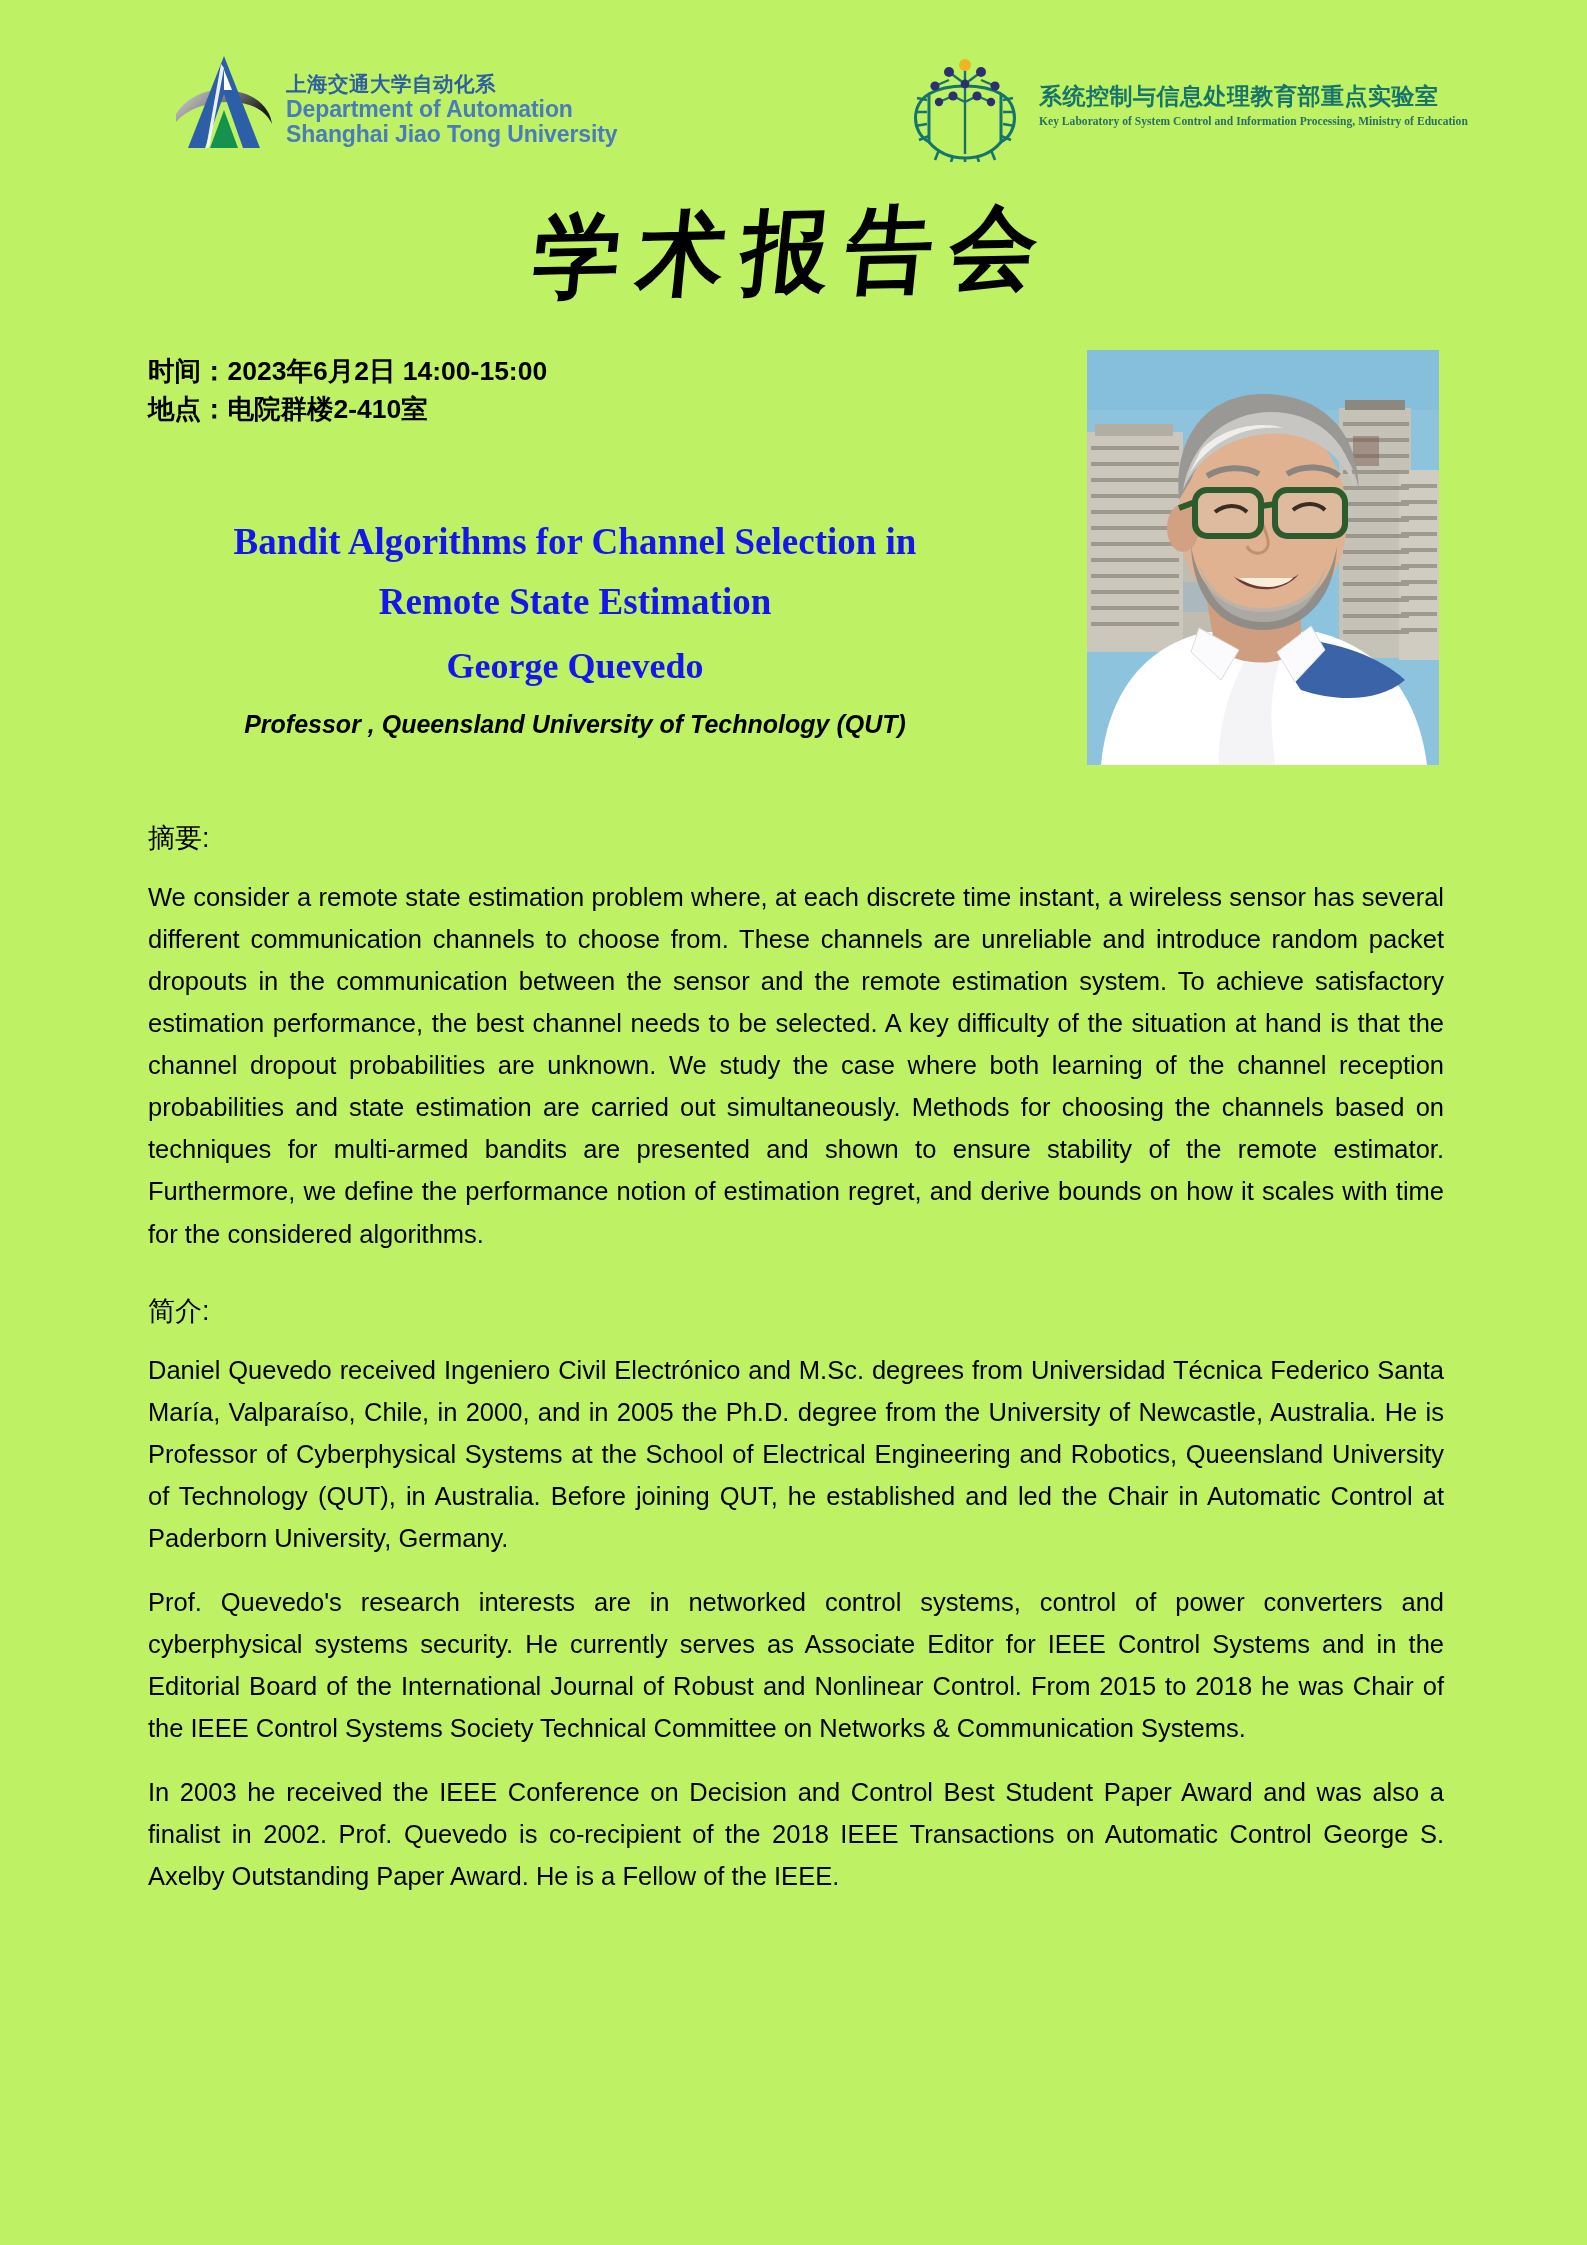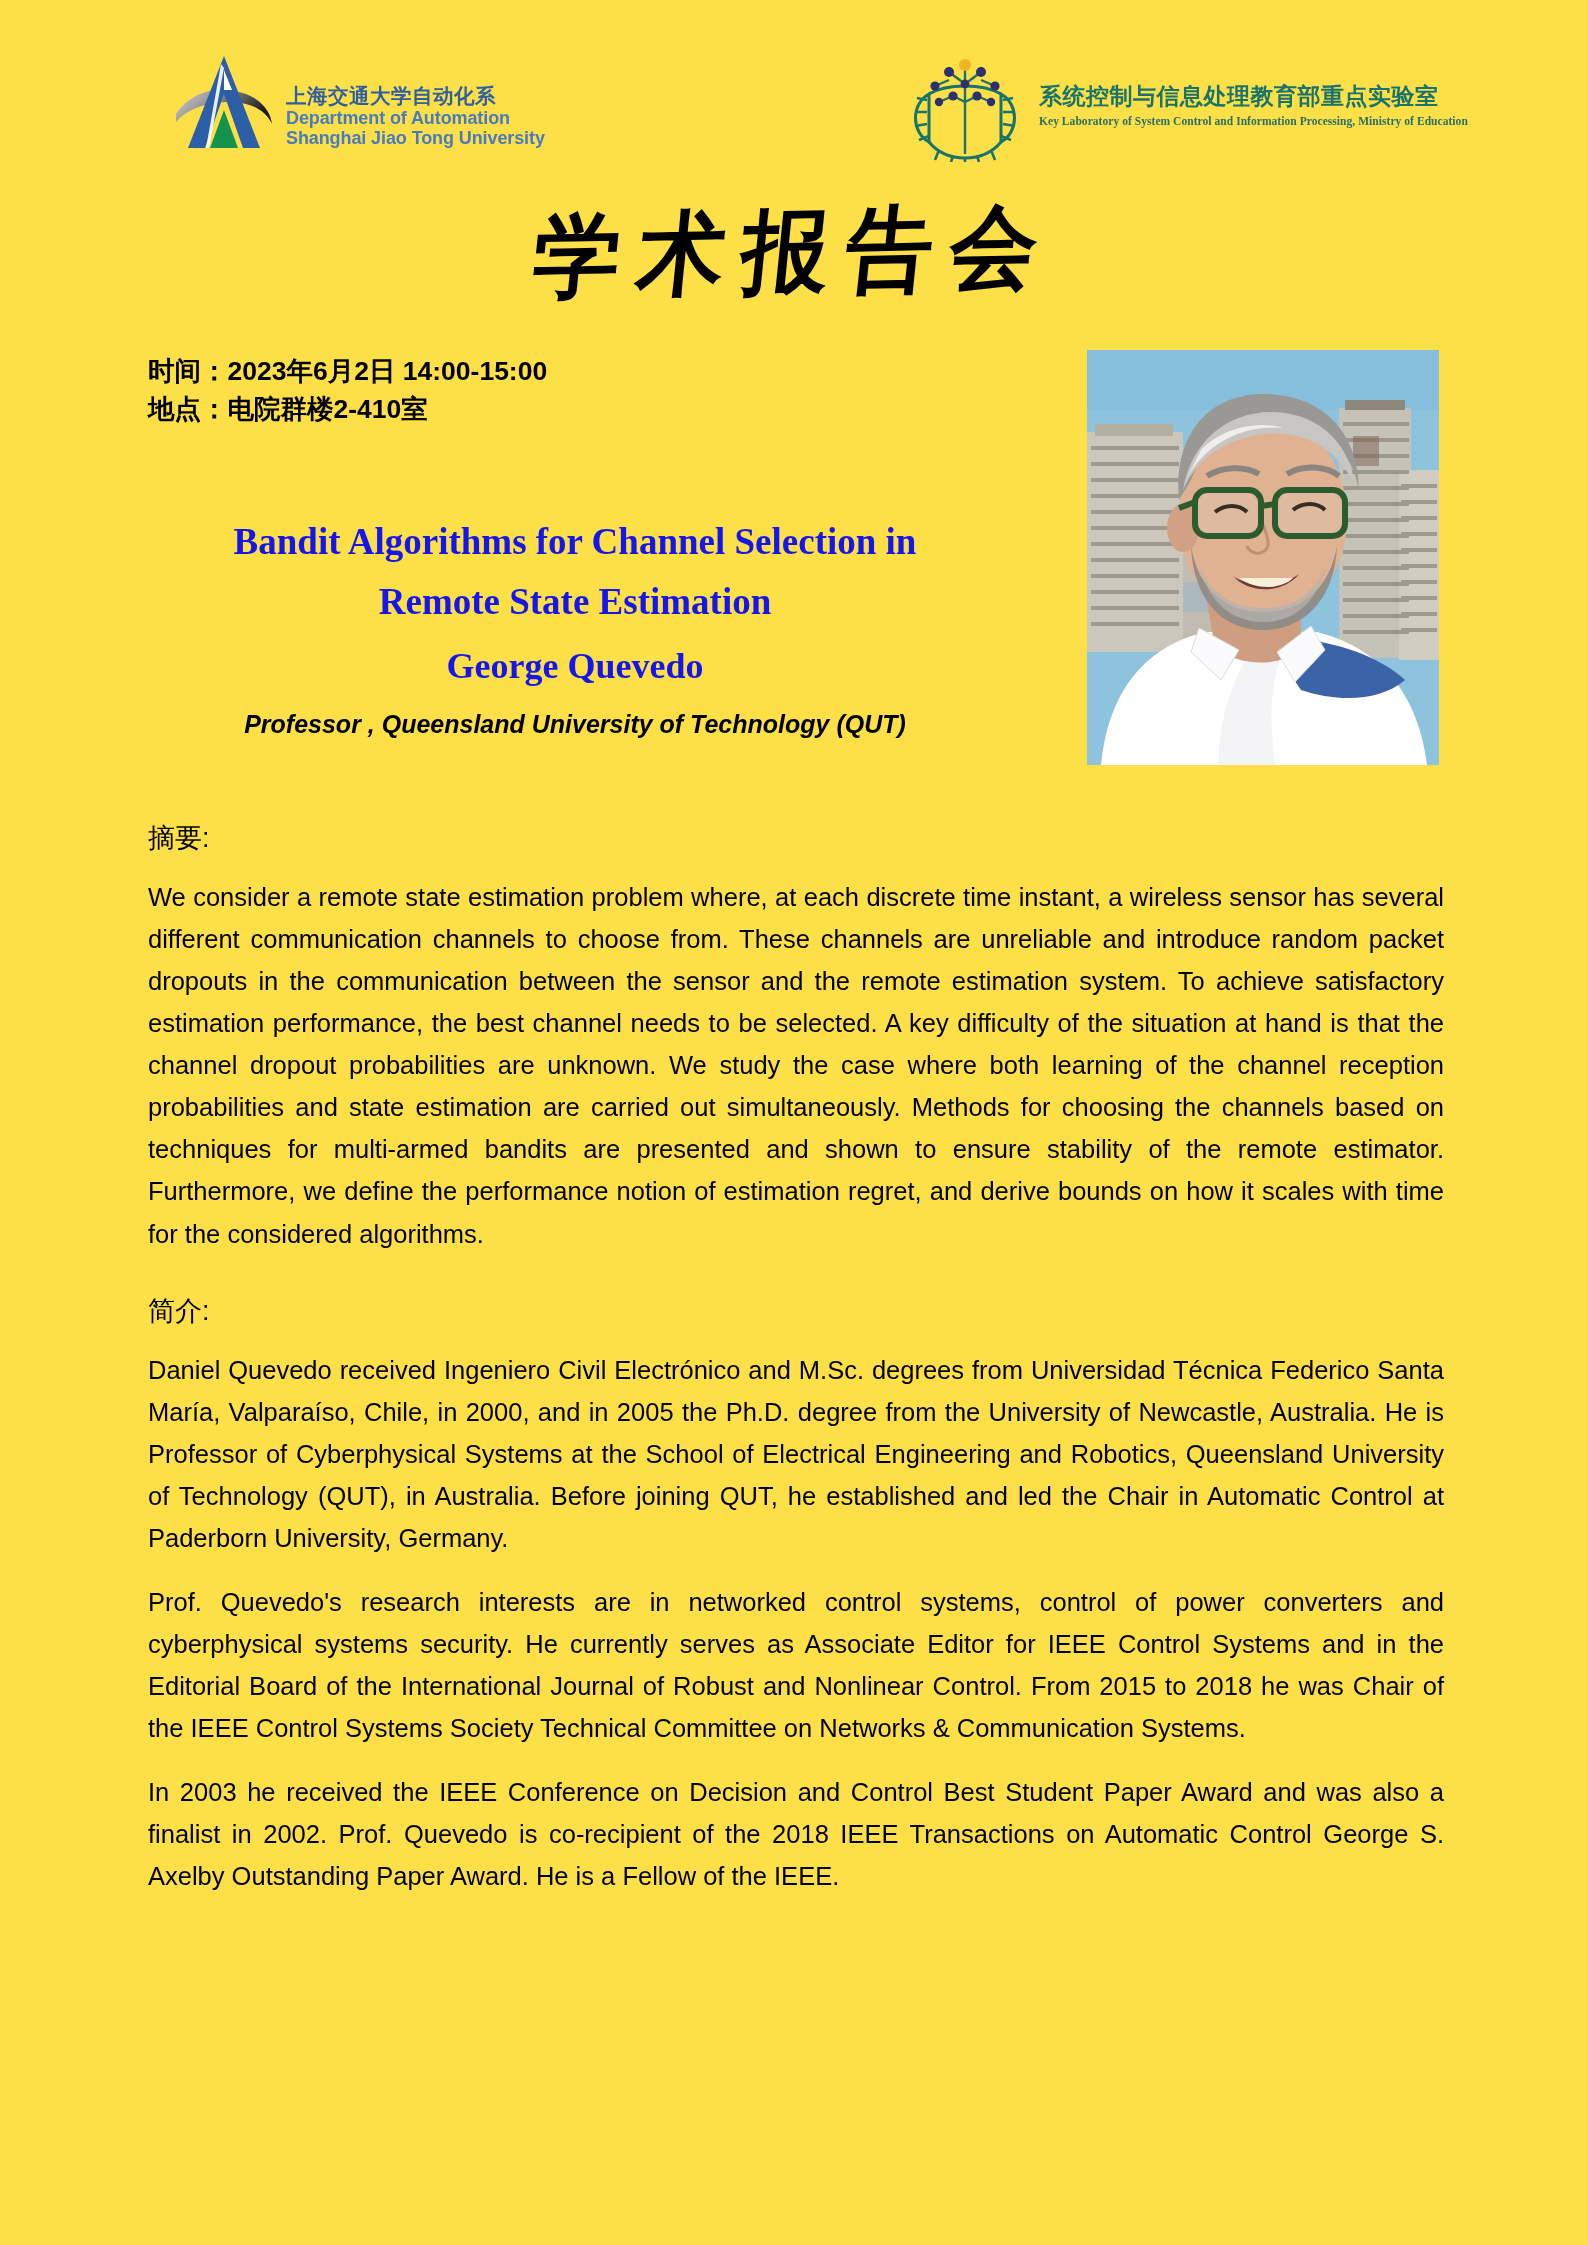--- a/index.html
+++ b/index.html
@@ -3,36 +3,36 @@
 <meta charset="utf-8">
 <style>
   html, body { margin:0; padding:0; background:#ffffff; }
   body {
     width:1587px; height:2245px;
     font-family:"Liberation Sans", sans-serif;
     color:#000;
     position:relative;
     overflow:hidden;
   }
-  .page { position:relative; width:1587px; height:2245px; background:#fde047; }
+  .page { position:relative; width:1587px; height:2245px; background:#bef264; }
 
   
   .header { position:absolute; left:0; top:0; width:1587px; height:200px; }
 
   .sjtu-logo { position:absolute; left:172px; top:48px; display:flex; align-items:flex-end; }
   .sjtu-mark { position:relative; width:104px; height:104px; flex:0 0 auto; }
   .sjtu-text { margin-left:10px; padding-bottom:4px; }
   .sjtu-cn {
     font-family:"Liberation Sans", sans-serif;
     font-weight:bold; font-size:20.5px; letter-spacing:0.5px;
     color:#2e5fa3; line-height:1.18; white-space:nowrap;
   }
   .sjtu-en1, .sjtu-en2 {
     font-family:"Liberation Sans", sans-serif;
-    font-weight:bold; font-size:18px; color:#4a7bbd;
+    font-weight:bold; font-size:23px; color:#4a7bbd;
     line-height:1.12; white-space:nowrap; letter-spacing:-0.1px;
   }
 
   .keylab-logo { position:absolute; left:905px; top:50px; display:flex; align-items:center; }
   .keylab-mark { width:120px; height:112px; flex:0 0 auto; }
   .keylab-text { margin-left:14px; }
   .keylab-cn {
     font-family:"Liberation Sans", sans-serif;
     font-weight:bold; font-size:23px; color:#17736b;
     letter-spacing:0.5px; line-height:1.2; white-space:nowrap;

